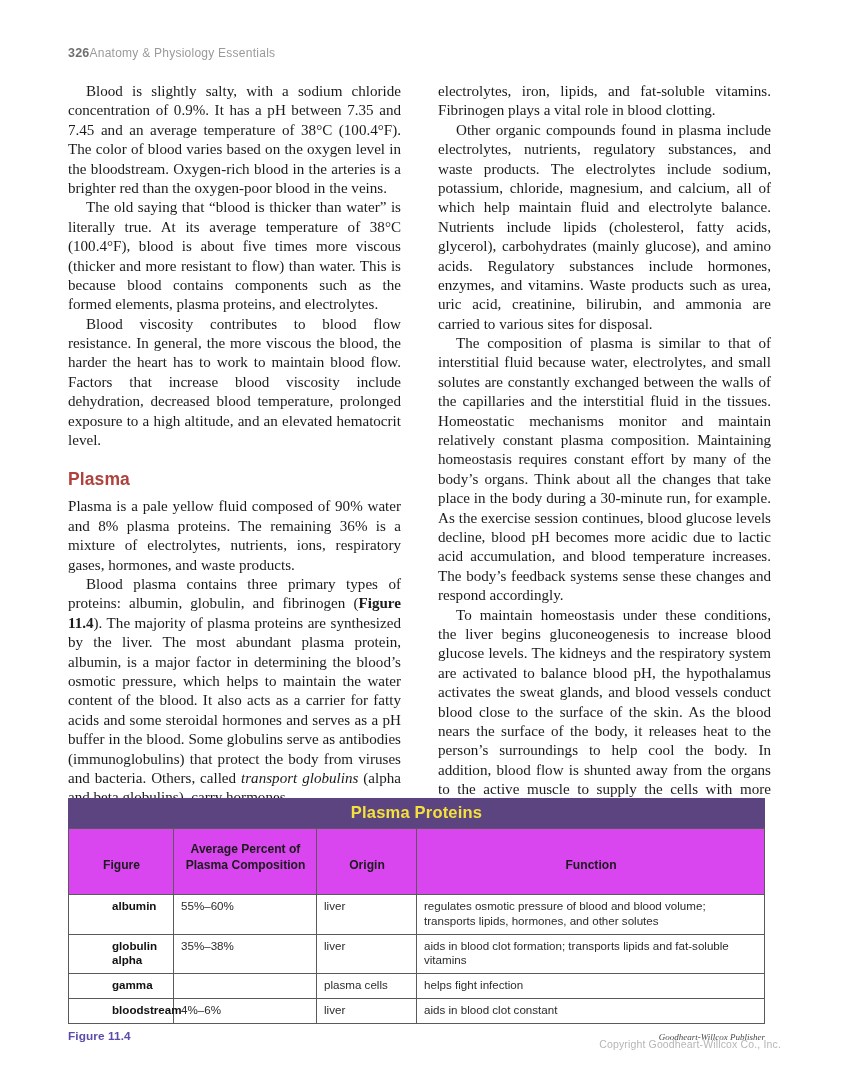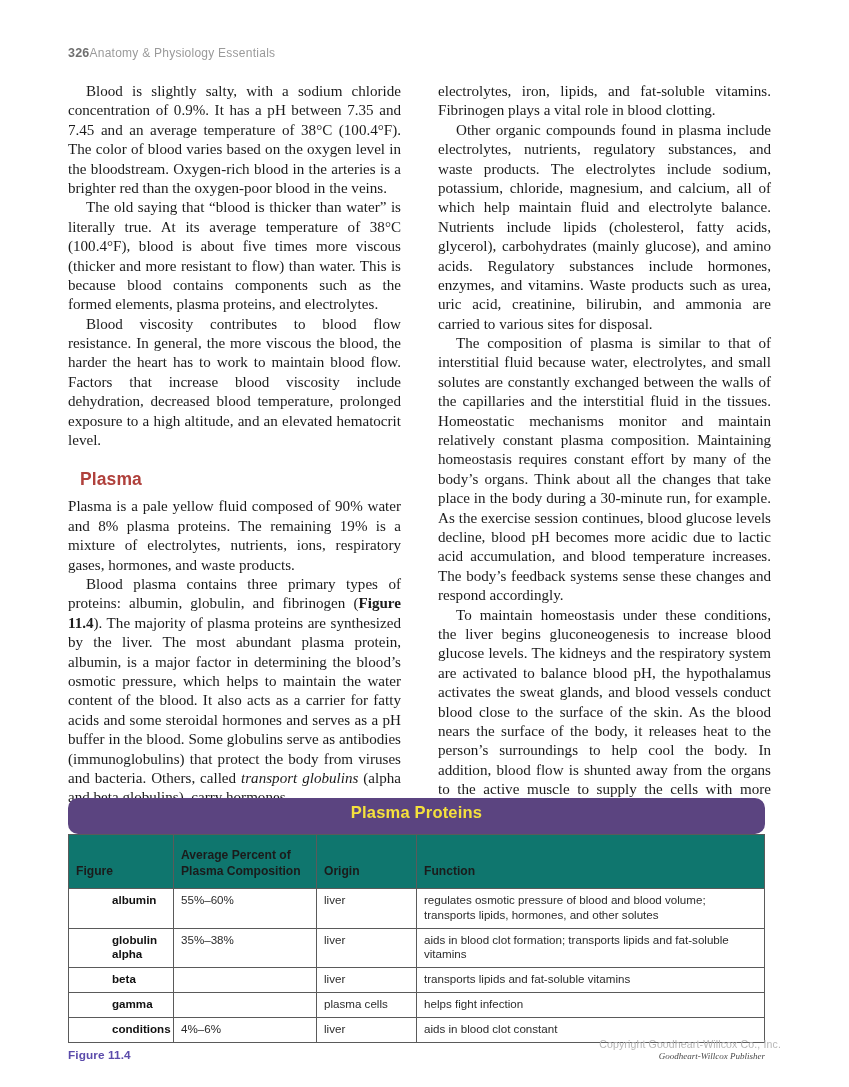--- a/index.html
+++ b/index.html
@@ -69,64 +69,64 @@
     text-indent: 18px;
   }
   .col p b { font-weight: bold; }
   .col p i { font-style: italic; }
 
   h2.section-heading {
     font-family: "Liberation Sans", sans-serif;
     font-size: 17.5px;
     font-weight: bold;
     color: #b0413c;
-    margin: 19px 0 7px 12px;
+    margin: 19px 0 7px 0;
     letter-spacing: 0.1px;
   }
 
   
   .figure-block {
     position: absolute;
     left: 68px;
     top: 798px;
     width: 697px;
   }
   .table-title {
     background: #5b4480;
     color: #f5e13c;
     font-family: "Liberation Sans", sans-serif;
     font-weight: bold;
     font-size: 16.5px;
     text-align: center;
-    padding: 5px 0 12px 0;
+    padding: 5px 0 6px 0;
     letter-spacing: 0.2px;
-    border-radius: 10px;
   }
   table.plasma {
     width: 100%;
     border-collapse: collapse;
     table-layout: fixed;
     font-family: "Liberation Sans", sans-serif;
   }
   table.plasma th,
   table.plasma td {
     border: 1px solid #5a5a5a;
     padding: 4px 6px 5px 7px;
     vertical-align: top;
     text-align: left;
     font-size: 11.6px;
     line-height: 1.28;
   }
   table.plasma thead th {
-    background: #0f766e;
+    background: #d946ef;
     font-weight: bold;
     font-size: 12.1px;
     vertical-align: bottom;
     height: 40px;
-    padding-bottom: 9px;
+    padding-bottom: 21px;
+    text-align: center;
   }
   table.plasma tbody td {
     background: #ffffff;
     color: #2b2b2b;
   }
   table.plasma tbody td.protein-name {
     font-weight: bold;
     color: #101010;
     padding-left: 43px;
   }
@@ -178,21 +178,21 @@
 
   <div class="columns">
 
     <div class="col">
       <p class="indent">Blood is slightly salty, with a sodium chloride concentration of 0.9%. It has a pH between 7.35 and 7.45 and an average temperature of 38°C (100.4°F). The color of blood varies based on the oxygen level in the bloodstream. Oxygen-rich blood in the arteries is a brighter red than the oxygen-poor blood in the veins.</p>
       <p class="indent">The old saying that “blood is thicker than water” is literally true. At its average temperature of 38°C (100.4°F), blood is about five times more viscous (thicker and more resistant to flow) than water. This is because blood contains components such as the formed elements, plasma proteins, and electrolytes.</p>
       <p class="indent">Blood viscosity contributes to blood flow resistance. In general, the more viscous the blood, the harder the heart has to work to maintain blood flow. Factors that increase blood viscosity include dehydration, decreased blood temperature, prolonged exposure to a high altitude, and an elevated hematocrit level.</p>
 
       <h2 class="section-heading">Plasma</h2>
 
-      <p>Plasma is a pale yellow fluid composed of 90% water and 8% plasma proteins. The remaining 19% is a mixture of electrolytes, nutrients, ions, respiratory gases, hormones, and waste products.</p>
+      <p>Plasma is a pale yellow fluid composed of 90% water and 8% plasma proteins. The remaining 36% is a mixture of electrolytes, nutrients, ions, respiratory gases, hormones, and waste products.</p>
 
       <p class="indent">
         <span>Blood plasma contains three primary types of proteins: albumin, globulin, and fibrinogen (</span><b>Figure 11.4</b><span>). The majority of plasma proteins are synthesized by the liver. The most abundant plasma protein, albumin, is a major factor in determining the blood’s osmotic pressure, which helps to maintain the water content of the blood. It also acts as a carrier for fatty acids and some steroidal hormones and serves as a pH buffer in the blood. Some globulins serve as antibodies (immunoglobulins) that protect the body from viruses and bacteria. Others, called </span><i>transport globulins</i><span> (alpha and beta globulins), carry hormones,</span>
       </p>
     </div>
 
     <div class="col">
       <p>electrolytes, iron, lipids, and fat-soluble vitamins. Fibrinogen plays a vital role in blood clotting.</p>
       <p class="indent">Other organic compounds found in plasma include electrolytes, nutrients, regulatory substances, and waste products. The electrolytes include sodium, potassium, chloride, magnesium, and calcium, all of which help maintain fluid and electrolyte balance. Nutrients include lipids (cholesterol, fatty acids, glycerol), carbohydrates (mainly glucose), and amino acids. Regulatory substances include hormones, enzymes, and vitamins. Waste products such as urea, uric acid, creatinine, bilirubin, and ammonia are carried to various sites for disposal.</p>
       <p class="indent">The composition of plasma is similar to that of interstitial fluid because water, electrolytes, and small solutes are constantly exchanged between the walls of the capillaries and the interstitial fluid in the tissues. Homeostatic mechanisms monitor and maintain relatively constant plasma composition. Maintaining homeostasis requires constant effort by many of the body’s organs. Think about all the changes that take place in the body during a 30-minute run, for example. As the exercise session continues, blood glucose levels decline, blood pH becomes more acidic due to lactic acid accumulation, and blood temperature increases. The body’s feedback systems sense these changes and respond accordingly.</p>
@@ -227,33 +227,27 @@
           <td>liver</td>
           <td>regulates osmotic pressure of blood and blood volume; transports lipids, hormones, and other solutes</td>
         </tr>
         <tr>
           <td class="protein-name">globulin alpha</td>
           <td>35%–38%</td>
           <td>liver</td>
           <td>aids in blood clot formation; transports lipids and fat-soluble vitamins</td>
         </tr>
         <tr>
-          <td class="protein-name">beta</td>
-          <td></td>
-          <td>liver</td>
-          <td>transports lipids and fat-soluble vitamins</td>
-        </tr>
-        <tr>
           <td class="protein-name">gamma</td>
           <td></td>
           <td>plasma cells</td>
           <td>helps fight infection</td>
         </tr>
         <tr>
-          <td class="protein-name">conditions</td>
+          <td class="protein-name">bloodstream</td>
           <td>4%–6%</td>
           <td>liver</td>
           <td>aids in blood clot constant</td>
         </tr>
       </tbody>
     </table>
 
     <div class="figure-caption-row">
       <span class="figure-number">Figure 11.4</span>
       <span class="figure-credit">Goodheart-Willcox Publisher</span>

